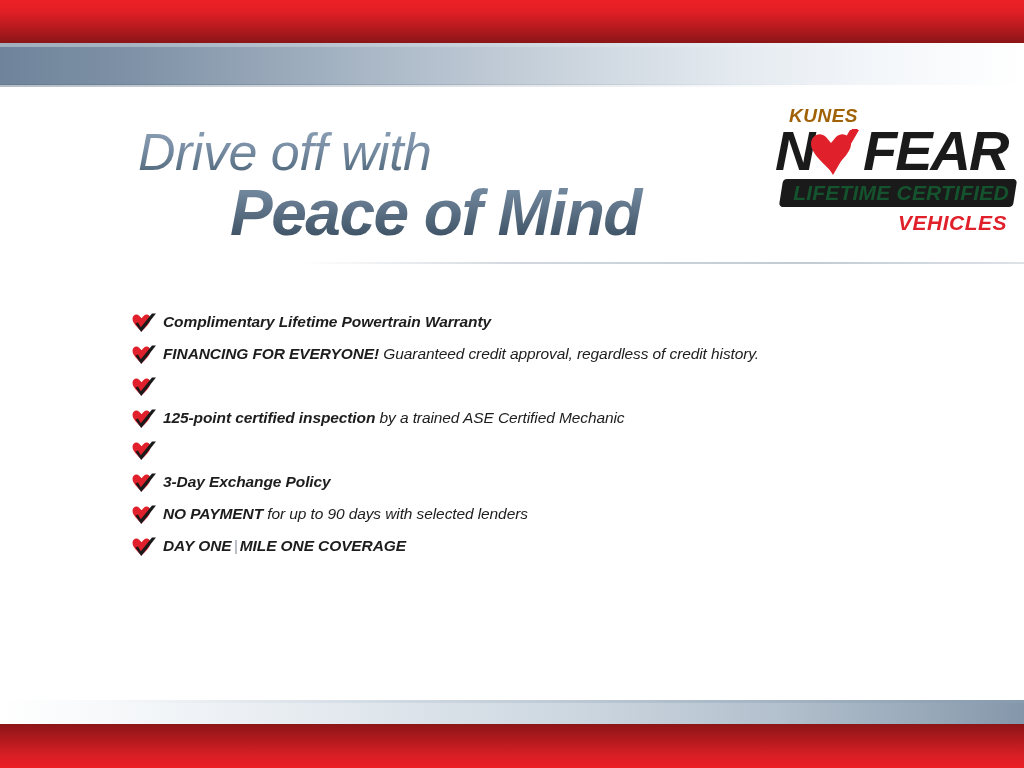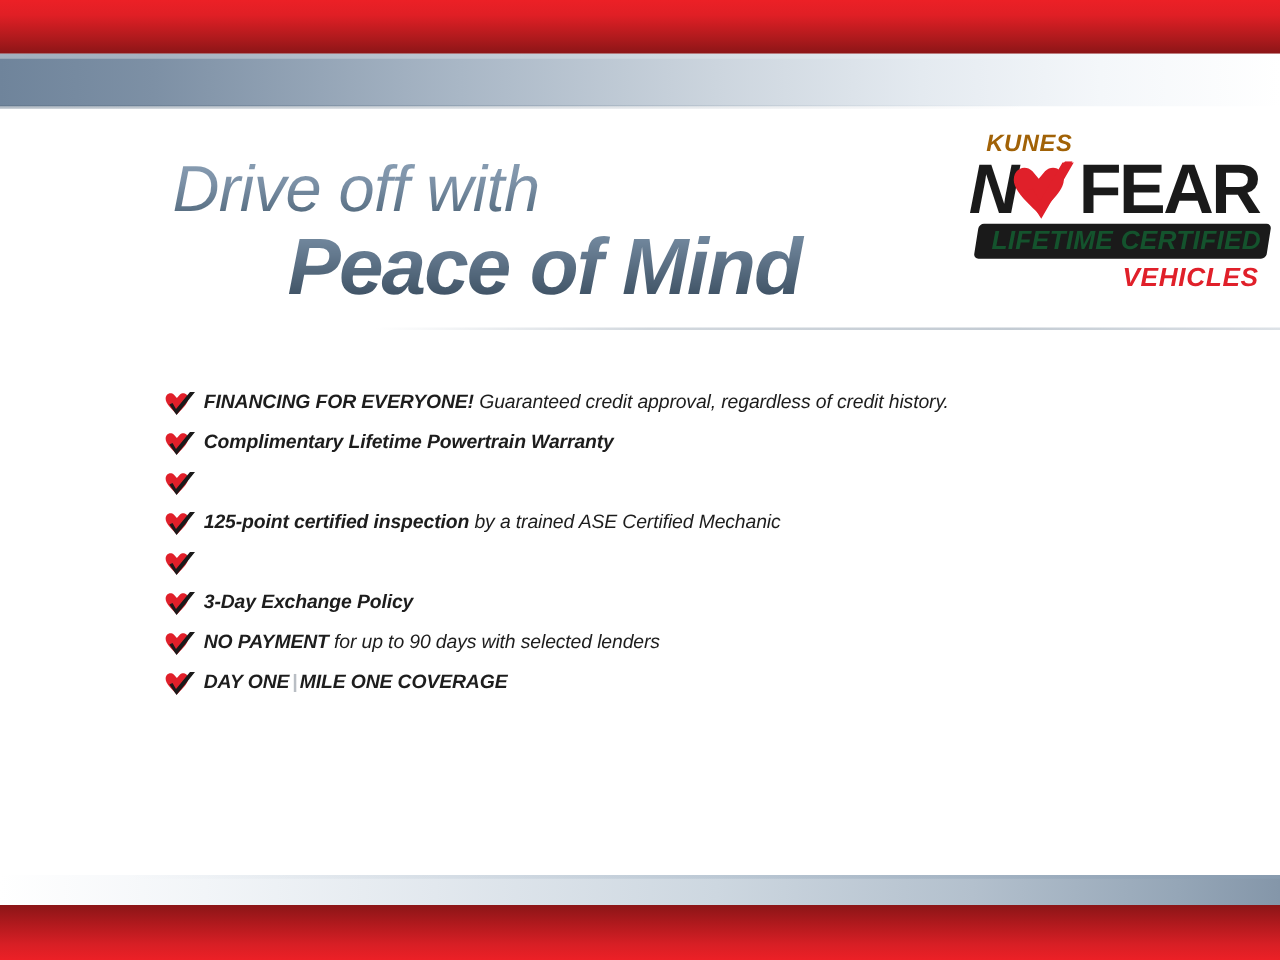--- a/index.html
+++ b/index.html
@@ -159,20 +159,21 @@
     top: 6px;
     width: 56px;
     height: 54px;
   }
   .logo-fear {
     position: absolute;
     left: 88px;
     top: 0px;
     font-size: 56px;
     font-weight: 700;
+    font-style: italic;
     color: #1a1a1a;
     line-height: 56px;
     letter-spacing: -2px;
   }
   .logo-bar {
     position: absolute;
     left: 6px;
     top: 74px;
     width: 234px;
     height: 28px;
@@ -296,31 +297,31 @@
 
   <div class="bullets">
 
     <div class="bullet-row">
       <span class="bullet-icon">
         <svg width="26" height="21" viewBox="0 0 26 21" xmlns="http://www.w3.org/2000/svg">
           <path d="M1.5 6 C1.5 2, 5.5 0.2, 8.2 2.8 L10.5 5.3 L12.8 2.8 C15.5 0.2, 19.5 2, 19.5 6 C19.5 10, 14 15, 10.5 18.5 C7 15, 1.5 10, 1.5 6 Z" fill="#e0202a"></path>
           <path d="M4.5 10.5 L10.2 19 L25 0.5 L21 0.5 L9.8 14.2 L7 9.4 Z" fill="#1a1a1a"></path>
         </svg>
       </span>
+      <span class="bullet-text"><b>Complimentary Lifetime Powertrain Warranty</b><span></span></span>
+    </div>
+
+    <div class="bullet-row">
+      <span class="bullet-icon">
+        <svg width="26" height="21" viewBox="0 0 26 21" xmlns="http://www.w3.org/2000/svg">
+          <path d="M1.5 6 C1.5 2, 5.5 0.2, 8.2 2.8 L10.5 5.3 L12.8 2.8 C15.5 0.2, 19.5 2, 19.5 6 C19.5 10, 14 15, 10.5 18.5 C7 15, 1.5 10, 1.5 6 Z" fill="#e0202a"></path>
+          <path d="M4.5 10.5 L10.2 19 L25 0.5 L21 0.5 L9.8 14.2 L7 9.4 Z" fill="#1a1a1a"></path>
+        </svg>
+      </span>
       <span class="bullet-text"><b>FINANCING FOR EVERYONE!</b><span> Guaranteed credit approval, regardless of credit history.</span></span>
-    </div>
-
-    <div class="bullet-row">
-      <span class="bullet-icon">
-        <svg width="26" height="21" viewBox="0 0 26 21" xmlns="http://www.w3.org/2000/svg">
-          <path d="M1.5 6 C1.5 2, 5.5 0.2, 8.2 2.8 L10.5 5.3 L12.8 2.8 C15.5 0.2, 19.5 2, 19.5 6 C19.5 10, 14 15, 10.5 18.5 C7 15, 1.5 10, 1.5 6 Z" fill="#e0202a"></path>
-          <path d="M4.5 10.5 L10.2 19 L25 0.5 L21 0.5 L9.8 14.2 L7 9.4 Z" fill="#1a1a1a"></path>
-        </svg>
-      </span>
-      <span class="bullet-text"><b>Complimentary Lifetime Powertrain Warranty</b><span></span></span>
     </div>
 
     <div class="bullet-row">
       <span class="bullet-icon">
         <svg width="26" height="21" viewBox="0 0 26 21" xmlns="http://www.w3.org/2000/svg">
           <path d="M1.5 6 C1.5 2, 5.5 0.2, 8.2 2.8 L10.5 5.3 L12.8 2.8 C15.5 0.2, 19.5 2, 19.5 6 C19.5 10, 14 15, 10.5 18.5 C7 15, 1.5 10, 1.5 6 Z" fill="#e0202a"></path>
           <path d="M4.5 10.5 L10.2 19 L25 0.5 L21 0.5 L9.8 14.2 L7 9.4 Z" fill="#1a1a1a"></path>
         </svg>
       </span>
     </div>

